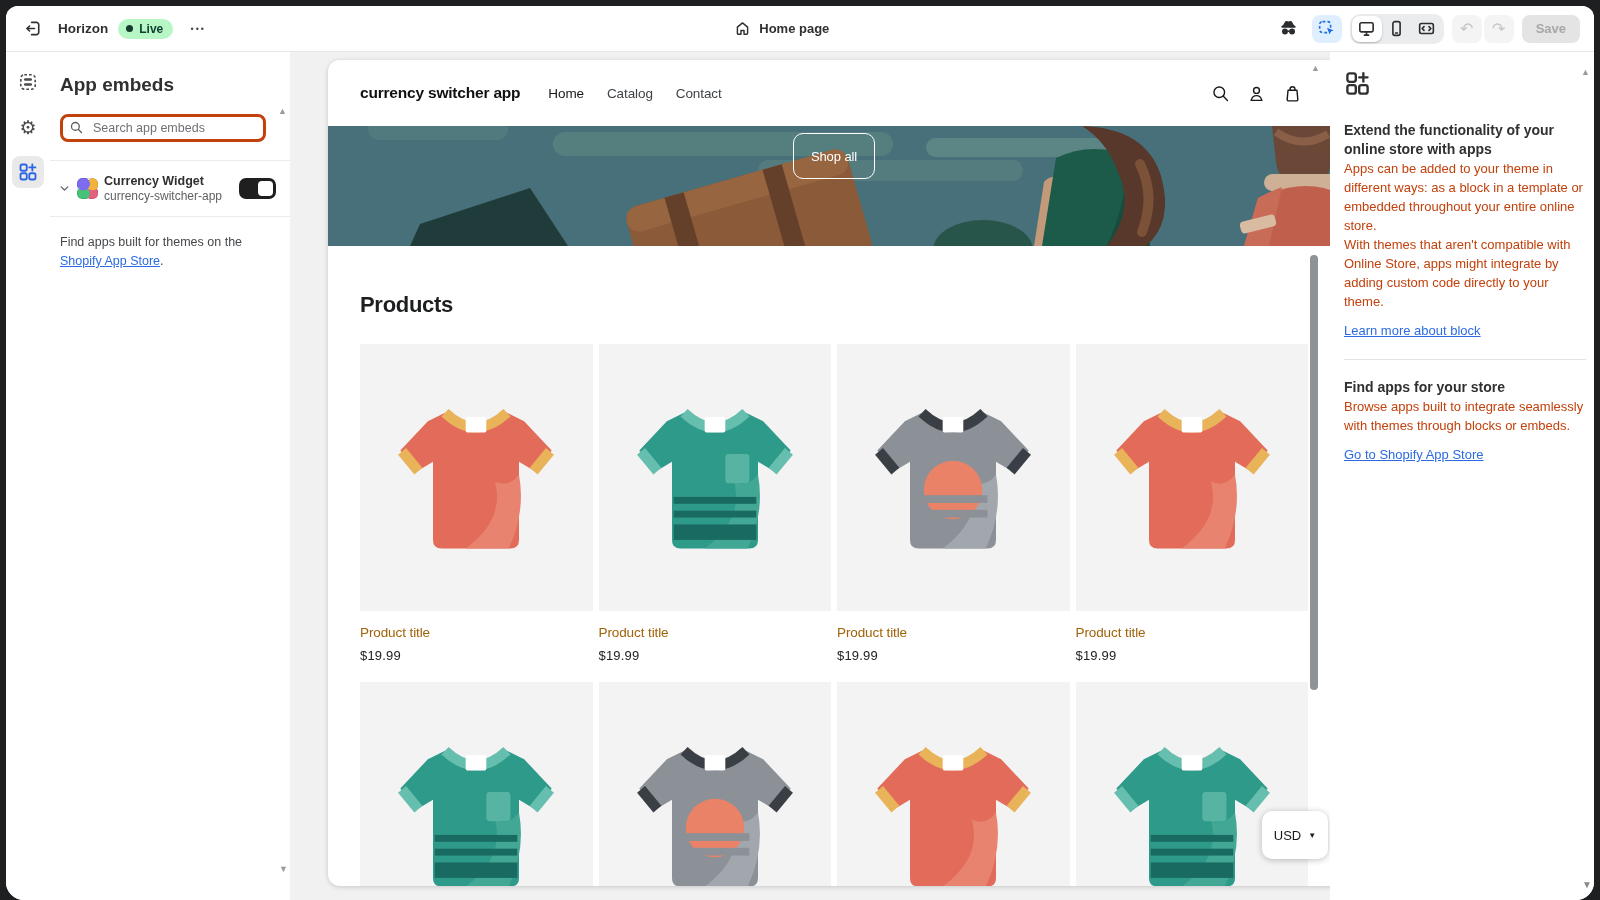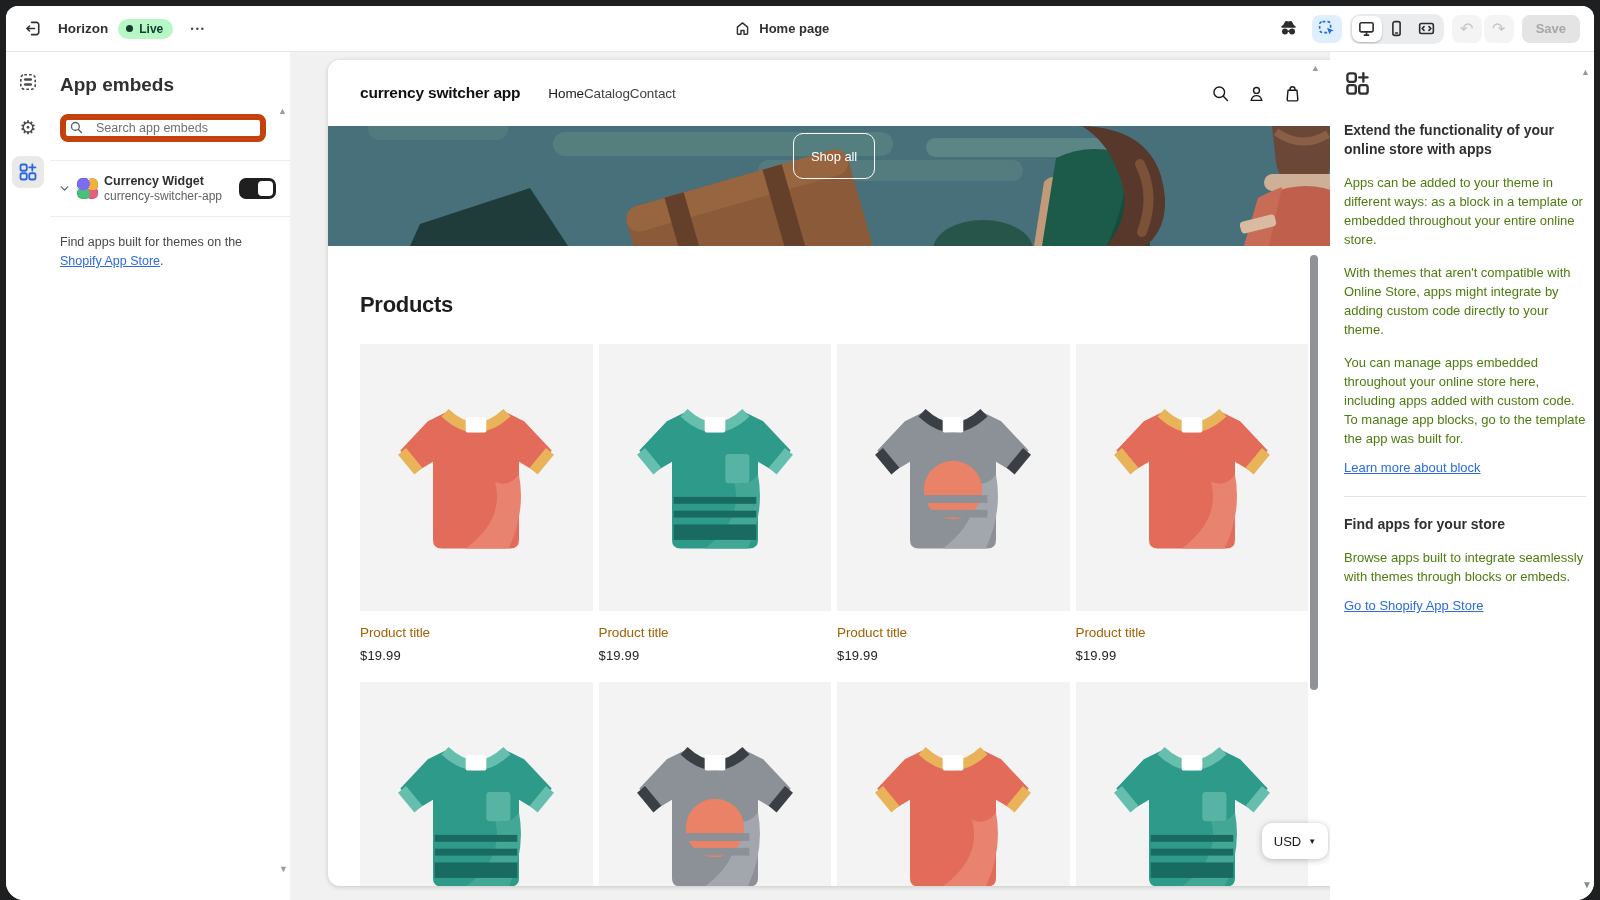--- a/index.html
+++ b/index.html
@@ -39,21 +39,21 @@
   .left-panel { position:absolute; top:46px; bottom:0; left:0; width:284px; background:#fff; }
   .rail { position:absolute; top:0; left:0; width:44px; bottom:0; padding-top:14px;
           display:flex; flex-direction:column; align-items:center; gap:13px; }
   .rail-btn { width:32px; height:32px; border:none; background:transparent; border-radius:8px;
               display:flex; align-items:center; justify-content:center; cursor:pointer; color:#4a4a4a; }
   .rail-btn.selected { background:#e9e9e9; }
   .gear-glyph { font-size:19px; line-height:1; color:#4a4a4a; }
   .lp-content { position:absolute; left:44px; right:0; top:0; bottom:0; }
   .lp-title { font-size:19px; font-weight:700; color:#303030; padding:22px 0 0 10px; }
   .search-box { position:relative; margin:18px 24px 0 10px; }
-  .search-box input { width:100%; height:28px; border:6px solid #c2410c; border-radius:8px;
+  .search-box input { width:100%; height:28px; border:3px solid #c2410c; border-radius:8px;
                       padding:0 8px 0 30px; font-size:12.5px; color:#303030; outline:none;
                       font-family:"Liberation Sans", sans-serif; background:#fff; }
   .search-box input::placeholder { color:#6d7175; }
   .search-glyph { position:absolute; left:9px; top:6px; }
   .lp-divider { height:1px; background:#ebebeb; margin-top:18px; }
   .embed-row { display:flex; align-items:center; padding:12px 14px 12px 8px; gap:6px; cursor:pointer; }
   .chev { color:#5c5f62; display:flex; }
   .app-badge { width:21px; height:21px; border-radius:5px; flex:0 0 auto;
       background:
         radial-gradient(circle at 30% 28%, #7b6cf0 0 30%, rgba(0,0,0,0) 32%),
@@ -77,21 +77,21 @@
 
   
   .workspace { position:absolute; top:46px; bottom:0; left:284px; right:264px; background:#f1f1f1; }
   .preview-card { position:absolute; left:6px; top:8px; width:1012px; height:826px; background:#fff;
                   border-radius:12px; overflow:hidden; box-shadow:0 1px 5px rgba(0,0,0,.18);margin-left:32px; }
   .preview-scrollbar { position:absolute; right:12px; top:203px; width:8px; height:435px;
                        background:#8f9296; border-radius:4px; cursor:pointer; }
 
   .store-header { height:66px; display:flex; align-items:center; padding:0 38px 0 32px; background:#fff; }
   .store-brand { font-size:15.5px; font-weight:700; color:#111; letter-spacing:-.2px; margin-right:28px; white-space:nowrap; }
-  .store-nav { display:flex; }
+  .store-nav { display:flex; gap:23px; }
   .store-nav a { text-decoration:none; font-size:13.5px; color:#3f4347; letter-spacing:-.1px; }
   .store-nav a.first { color:#16181a; }
   .store-icons { margin-left:auto; display:flex; gap:17px; align-items:center; }
   .store-icon { border:none; background:transparent; cursor:pointer; display:flex; padding:0; }
 
   .hero { position:relative; height:120px; overflow:hidden; }
   .hero svg { display:block; width:100%; height:100%; }
   .shop-all { position:absolute; left:50%; transform:translateX(-50%); top:7px; width:82px; height:46px;
               background:transparent; border:1.5px solid #fff; border-radius:10px; color:#fff;
               font-size:13px; letter-spacing:-.1px; cursor:pointer; font-family:"Liberation Sans", sans-serif; }
@@ -99,32 +99,32 @@
   .products { padding:0 32px; }
   .products h2 { font-size:22px; line-height:26px; font-weight:700; color:#1c1e20;
                  letter-spacing:-.3px; margin:46px 0 26px; }
   .grid { display:grid; grid-template-columns:repeat(4,1fr); column-gap:6px; }
   .p-img { height:267px; background:#f3f3f3; display:flex; align-items:center; justify-content:center; }
   .p-img svg { width:172px; height:172px; }
   .p-meta { padding:13px 0 18px; }
   .p-title { font-size:13.5px; line-height:17px; color:#a16207; letter-spacing:-.1px; }
   .p-price { font-size:13px; line-height:16px; color:#212325; margin-top:7px; letter-spacing:.2px; }
 
-  .usd-pill { position:absolute; right:12px; bottom:27px; height:36px; min-width:66px; background:#fff;
+  .usd-pill { position:absolute; right:12px; bottom:27px; height:48px; min-width:66px; background:#fff;
               border:none; border-radius:10px; box-shadow:0 1px 6px rgba(0,0,0,.25); cursor:pointer;
               display:flex; align-items:center; justify-content:center; gap:7px;
               font-size:13px; color:#17191b; font-family:"Liberation Sans", sans-serif; }
   .usd-caret { font-size:8px; color:#17191b; }
 
   
   .right-panel { position:absolute; top:46px; bottom:0; right:0; width:264px; background:#fff; }
   .rp-inner { padding:18px 16px 0 14px; width:100%; }
   .rp-icon { color:#303030; margin-bottom:24px; }
   .rp-heading { font-size:14px; font-weight:700; color:#303030; line-height:19px; width:238px; }
-  .rp-para { font-size:13px; color:#4d7c0f; line-height:19px; width:242px; margin-top:14px; }
+  .rp-para { font-size:13px; color:#c2410c; line-height:19px; width:242px; margin-top:0; }
   .rp-link { display:inline-block; font-size:13px; color:#2c6be2; margin-top:12px; }
   .rp-divider { height:1px; background:#e3e3e3; margin:20px 0 18px; width:242px; }
 
   .corner-arrow { position:absolute; right:8px; bottom:10px; font-size:10px; color:#8a8a8a; z-index:5; }
   svg { display:block; }
 </style>
 </head>
 <body>
 
 <svg width="0" height="0" style="position:absolute">
@@ -476,21 +476,20 @@
         <svg width="27" height="27" viewBox="0 0 24 24" fill="none" stroke="#303030" stroke-width="2.1" stroke-linecap="round">
           <rect x="3" y="3" width="7.5" height="7.5" rx="2"></rect>
           <rect x="3" y="13.5" width="7.5" height="7.5" rx="2"></rect>
           <rect x="13.5" y="13.5" width="7.5" height="7.5" rx="2"></rect>
           <path d="M17.2 2.8v7.4M13.5 6.5h7.4"></path>
         </svg>
       </div>
       <h3 class="rp-heading">Extend the functionality of your online store with apps</h3>
       <p class="rp-para">Apps can be added to your theme in different ways: as a block in a template or embedded throughout your entire online store.</p>
       <p class="rp-para">With themes that aren't compatible with Online Store, apps might integrate by adding custom code directly to your theme.</p>
-      <p class="rp-para">You can manage apps embedded throughout your online store here, including apps added with custom code. To manage app blocks, go to the template the app was built for.</p>
       <a href="#" class="rp-link">Learn more about block</a>
       <div class="rp-divider"></div>
       <h3 class="rp-heading">Find apps for your store</h3>
       <p class="rp-para">Browse apps built to integrate seamlessly with themes through blocks or embeds.</p>
       <a href="#" class="rp-link">Go to Shopify App Store</a>
     </div>
     <span class="scroll-arrow" style="top:16px; right:4px;">▲</span>
   </aside>
 
 </div>

